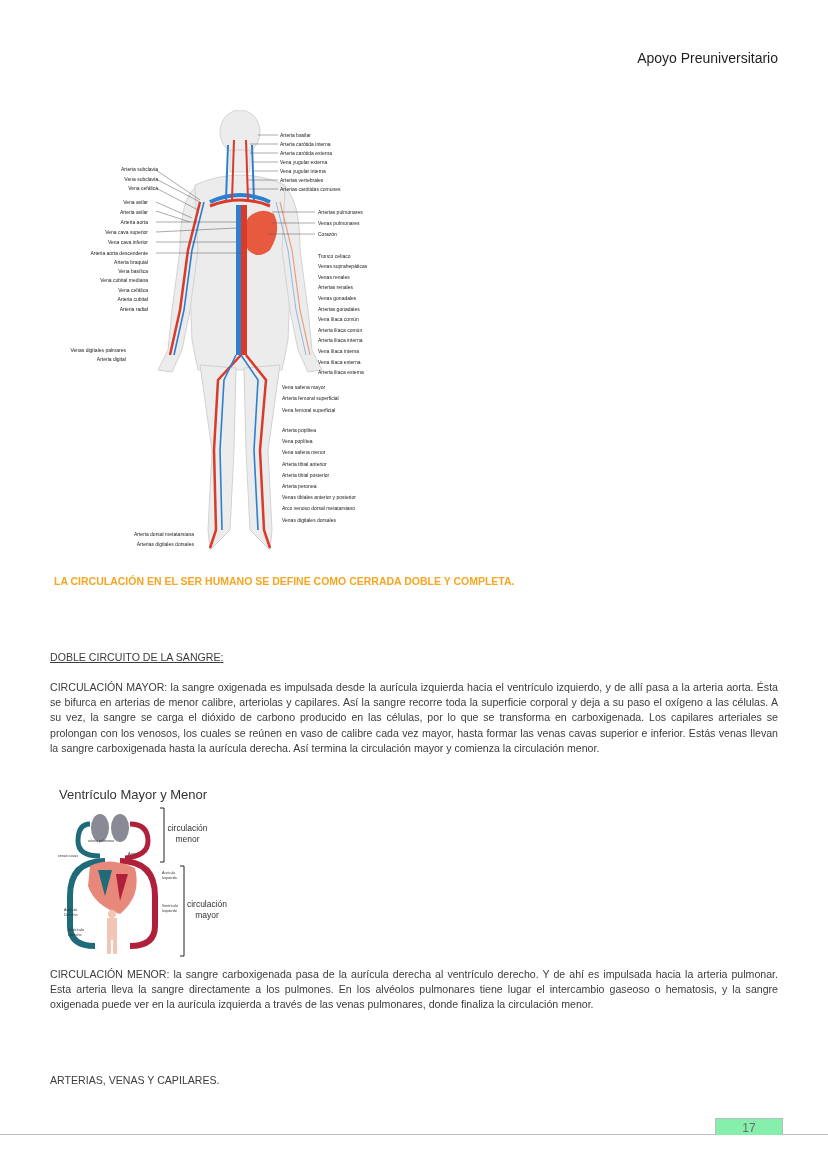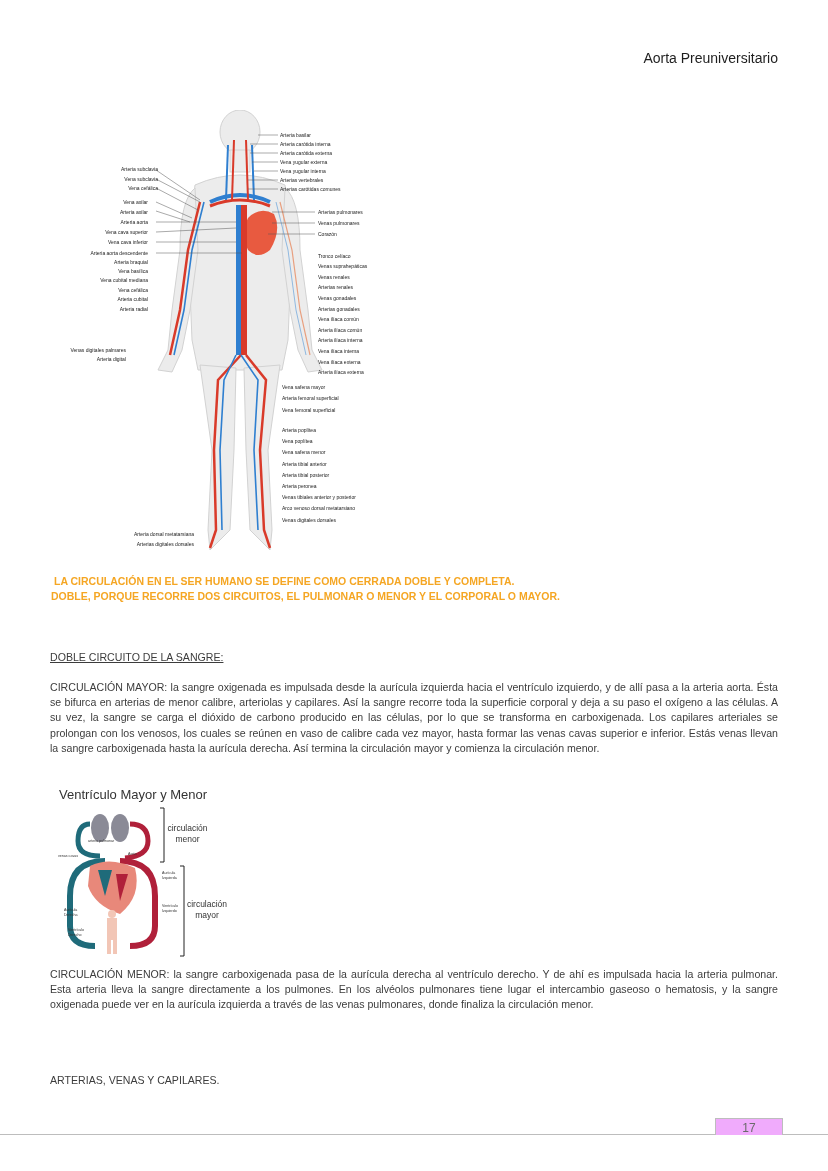--- a/index.html
+++ b/index.html
@@ -21,27 +21,27 @@
   .para { position: absolute; left: 50px; width: 728px; font-size: 10.6px; line-height: 15.2px;
           text-align: justify; color: #3c3c3c; }
 
   .circ-fig { position: absolute; left: 50px; top: 786px; width: 180px; height: 175px; }
   .circ-title { position: absolute; left: 9px; top: 1px; font-size: 13px; color: #333; white-space: nowrap; }
   .circ-lbl { position: absolute; font-size: 8.5px; color: #333; text-align: center; line-height: 11px; }
   .circ-small { position: absolute; font-size: 3.6px; color: #333; line-height: 4.5px; }
 
   .footer-line { position: absolute; left: 0; top: 1134px; width: 828px; height: 1px; background: #bdbdbd; }
   .page-tab { position: absolute; left: 715px; top: 1118px; width: 66px; height: 16px;
-              border: 1px solid #bdbdbd; border-bottom: none; background: #f0abfc; }
+              border: 1px solid #bdbdbd; border-bottom: none; background: #86efac; }
   .page-num { position: absolute; left: 0; right: 0; top: 2px; text-align: center; font-size: 12px; color: #6a6a6a; }
 </style>
 </head>
 <body>
 
-<div class="header-title">Aorta Preuniversitario</div>
+<div class="header-title">Apoyo Preuniversitario</div>
 
 <div class="anatomy">
   <svg width="330" height="450" viewBox="0 0 330 450">
 
     <g fill="#ececec" stroke="#d2d2d2" stroke-width="1">
       <ellipse cx="180" cy="22" rx="20" ry="22"></ellipse>
       <rect x="170" y="40" width="20" height="22"></rect>
       <path d="M135 75 Q180 55 225 75 L232 130 L228 230 L222 260 L138 260 L132 230 L128 130 Z"></path>
       <path d="M135 78 Q120 90 120 140 L112 200 L108 240 L98 260 L112 262 L122 240 L130 200 L138 140 Z"></path>
       <path d="M225 78 Q240 90 240 140 L248 200 L252 240 L262 260 L248 262 L238 240 L230 200 L222 140 Z"></path>
@@ -145,21 +145,20 @@
   <div class="lbl" style="left:222px;top:351px;">Arteria tibial anterior</div>
   <div class="lbl" style="left:222px;top:362px;">Arteria tibial posterior</div>
   <div class="lbl" style="left:222px;top:373px;">Arteria peronea</div>
   <div class="lbl" style="left:222px;top:384px;">Venas tibiales anterior y posterior</div>
   <div class="lbl" style="left:222px;top:395px;">Arco venoso dorsal metatarsiano</div>
   <div class="lbl" style="left:222px;top:407px;">Venas digitales dorsales</div>
 </div>
 
 <div class="orange-block">
   <div>LA CIRCULACIÓN EN EL SER HUMANO SE DEFINE COMO CERRADA DOBLE Y COMPLETA.</div>
-  <div>DOBLE, PORQUE RECORRE DOS CIRCUITOS, EL PULMONAR O MENOR Y EL CORPORAL O MAYOR.</div>
 </div>
 
 <div class="para" style="top:650px;text-decoration:underline;">DOBLE CIRCUITO DE LA SANGRE:</div>
 <div class="para" style="top:680px;">CIRCULACIÓN MAYOR: la sangre oxigenada es impulsada desde la aurícula izquierda hacia el ventrículo izquierdo, y de allí pasa a la arteria aorta. Ésta se bifurca en arterias de menor calibre, arteriolas y capilares. Así la sangre recorre toda la superficie corporal y deja a su paso el oxígeno a las células. A su vez, la sangre se carga el dióxido de carbono producido en las células, por lo que se transforma en carboxigenada. Los capilares arteriales se prolongan con los venosos, los cuales se reúnen en vaso de calibre cada vez mayor, hasta formar las venas cavas superior e inferior. Estás venas llevan la sangre carboxigenada hasta la aurícula derecha. Así termina la circulación mayor y comienza la circulación menor.</div>
 
 <div class="circ-fig">
   <div class="circ-title">Ventrículo Mayor y Menor</div>
   <svg width="180" height="175" viewBox="0 0 180 175" style="position:absolute;left:0;top:0;">
 
     <ellipse cx="50" cy="42" rx="9" ry="14" fill="#8a8a96"></ellipse>

